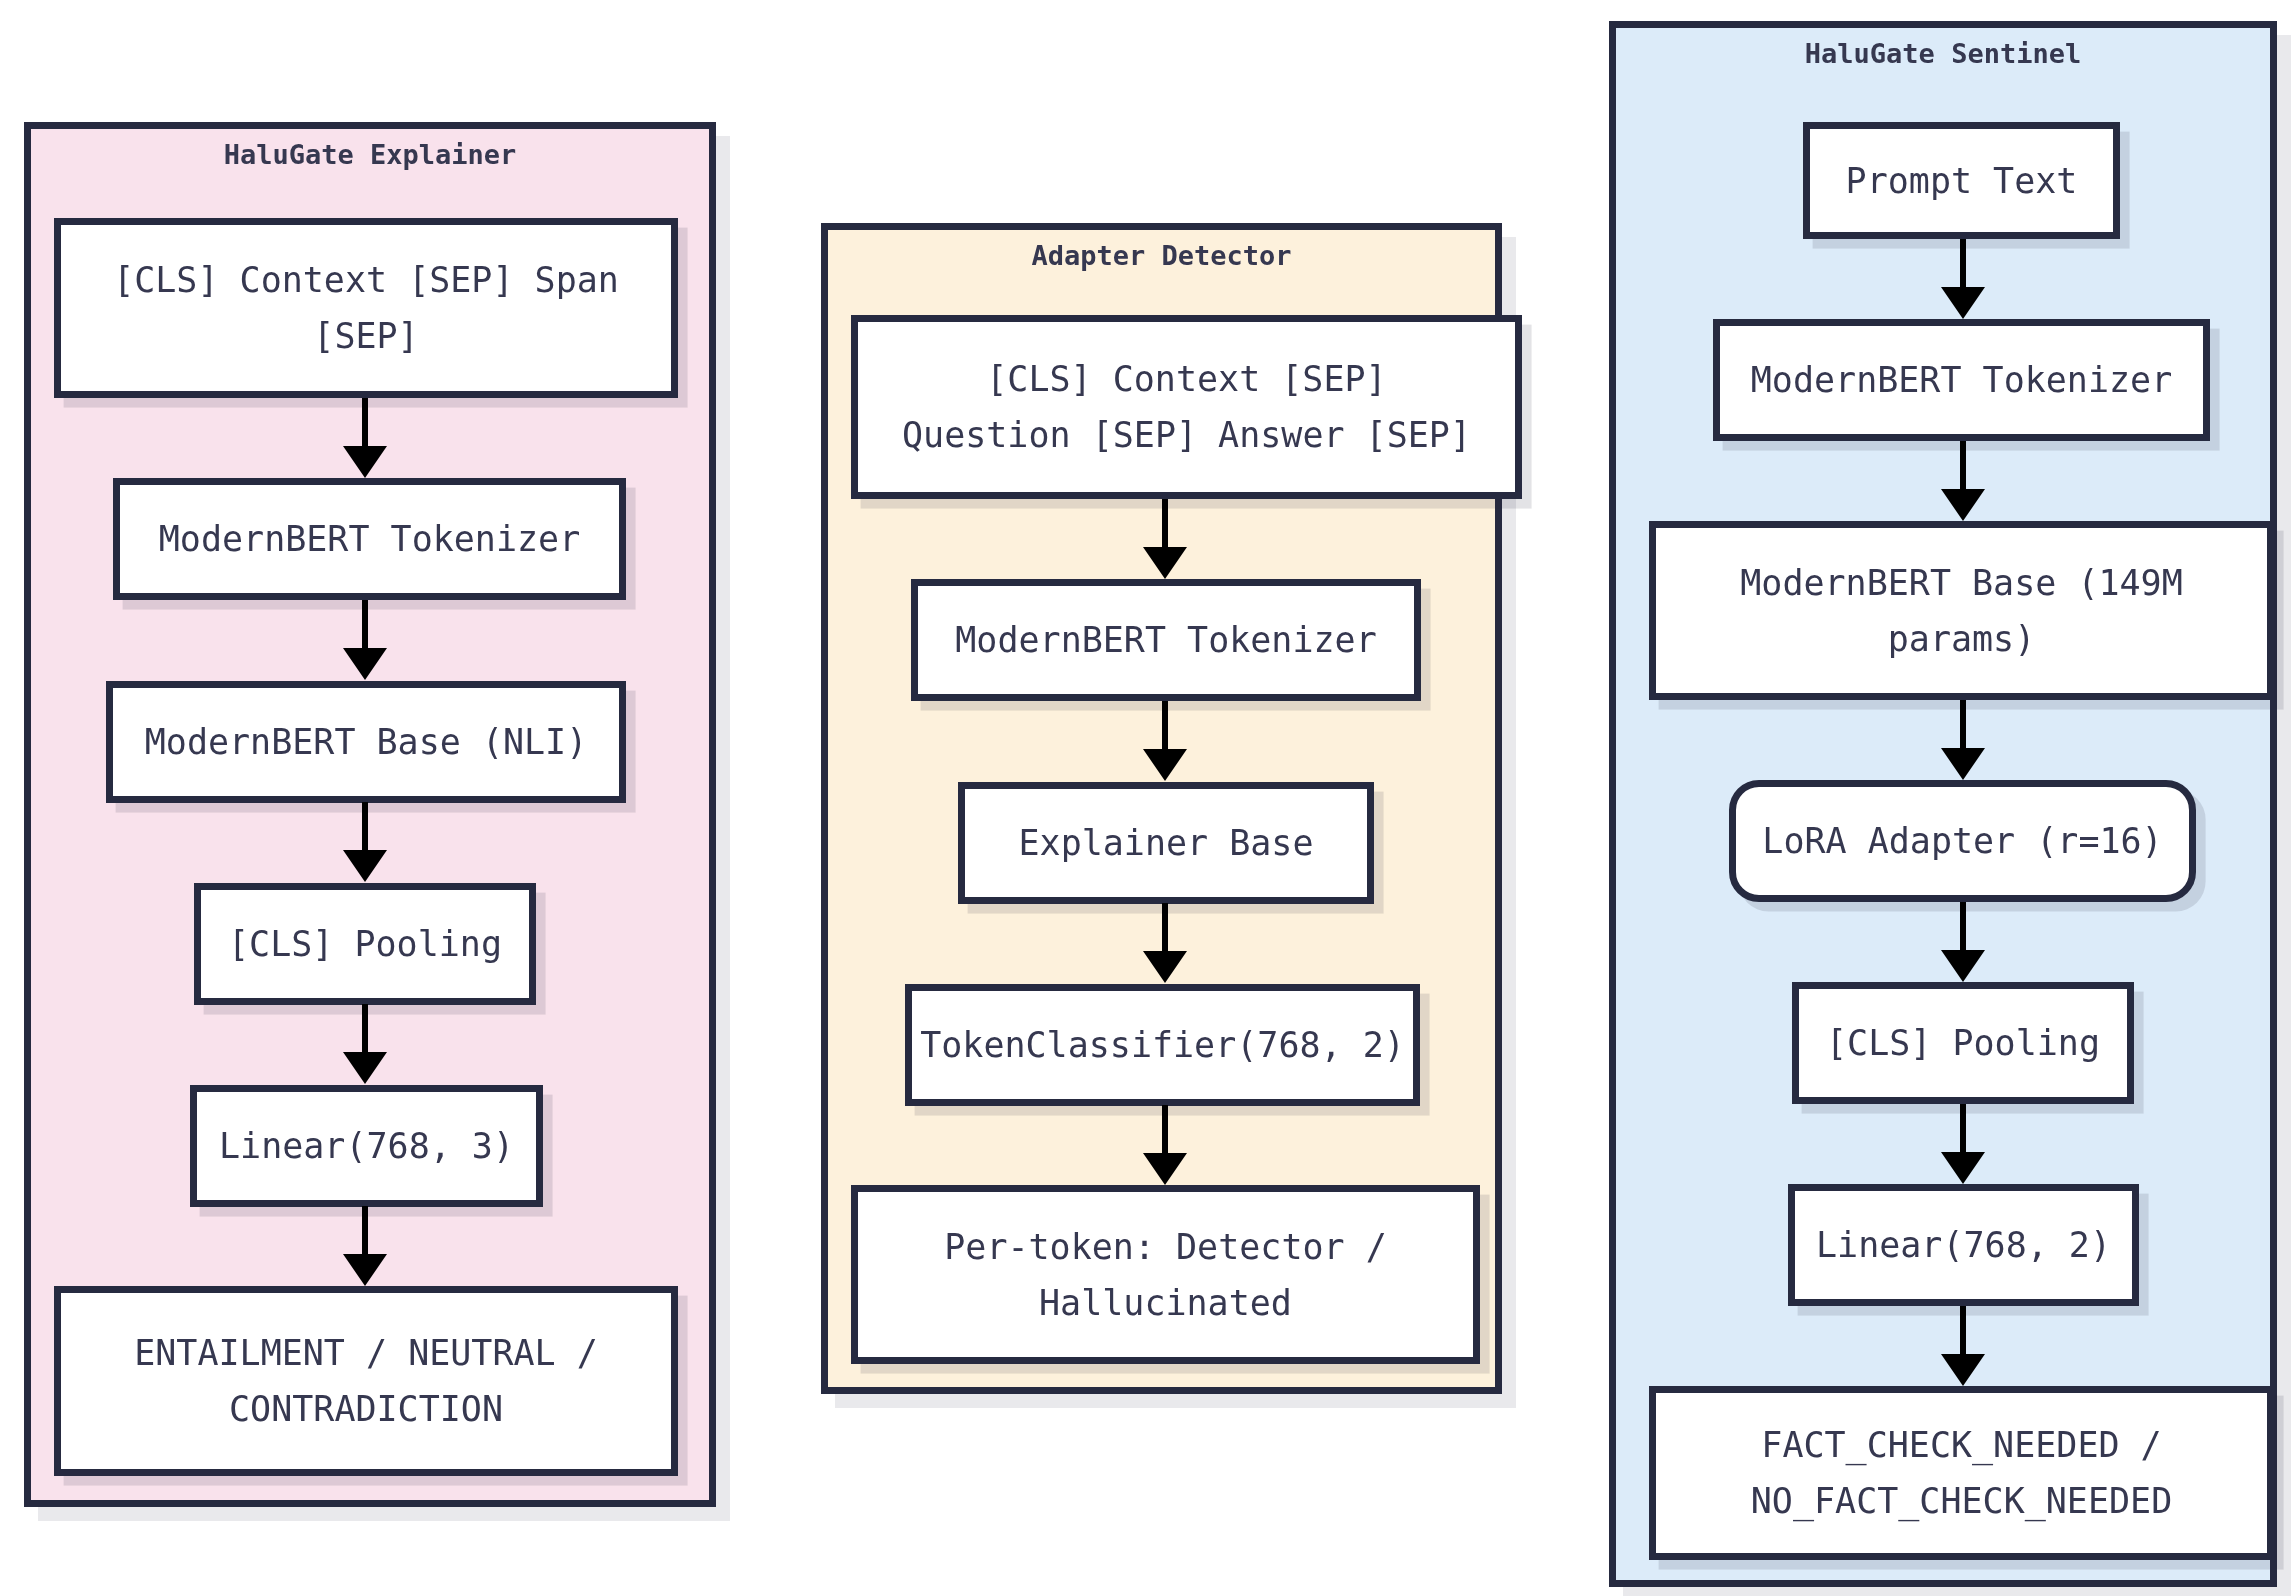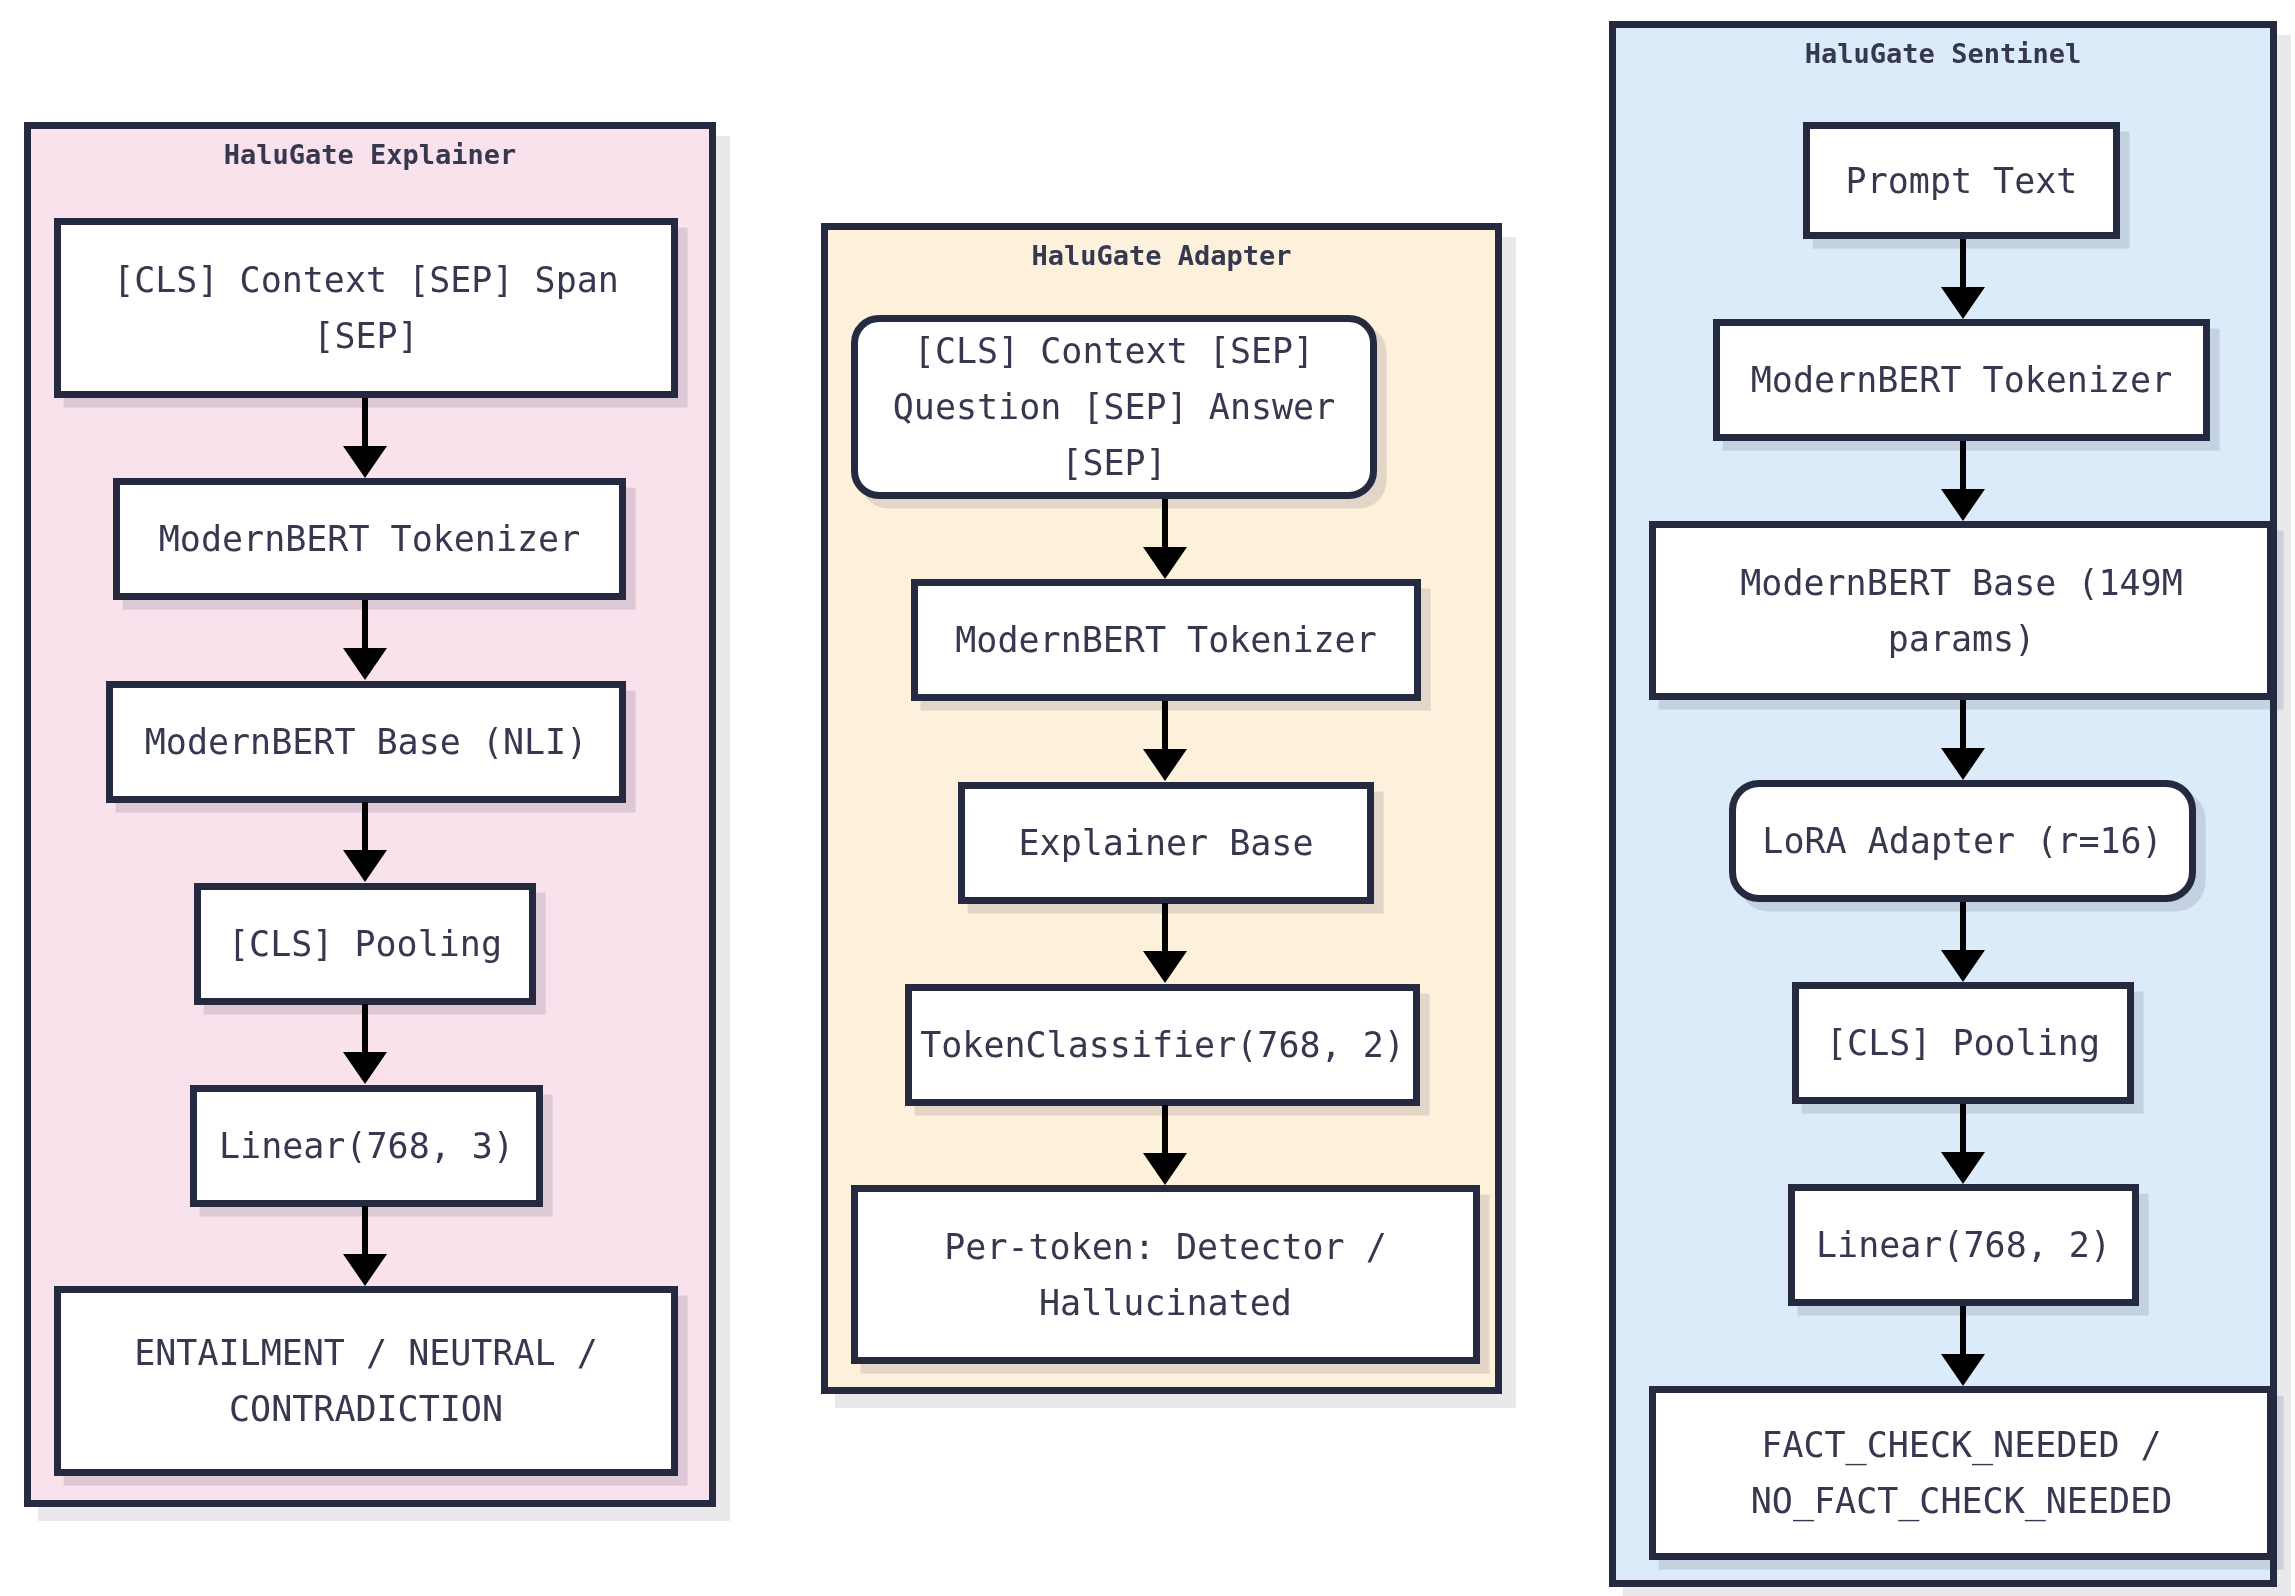--- a/index.html
+++ b/index.html
@@ -115,24 +115,24 @@
       <div class="stem" style="height:49px;"></div>
       <div class="head"></div>
     </div>
 
     <div class="box" style="left:54px; top:1286px; width:624px; height:190px;">ENTAILMENT / NEUTRAL /
 CONTRADICTION</div>
   </div>
 
   <div>
     <section class="panel" style="left:821px; top:223px; width:681px; height:1171px; background:var(--detector-fill,#fdf1dc);">
-      <h2 class="panel-title">HaluGate Adapter</h2>
+      <h2 class="panel-title">Adapter Detector</h2>
     </section>
 
-    <div class="box" style="left:851px; top:315px; width:526px; height:184px;border-radius:28px;">[CLS] Context [SEP]
+    <div class="box" style="left:851px; top:315px; width:671px; height:184px;">[CLS] Context [SEP]
 Question [SEP] Answer [SEP]</div>
 
     <div class="arrow" style="left:1143px; top:499px; height:80px;">
       <div class="stem" style="height:49px;"></div>
       <div class="head"></div>
     </div>
 
     <div class="box" style="left:911px; top:579px; width:510px; height:122px;">ModernBERT Tokenizer</div>
 
     <div class="arrow" style="left:1143px; top:701px; height:80px;">

